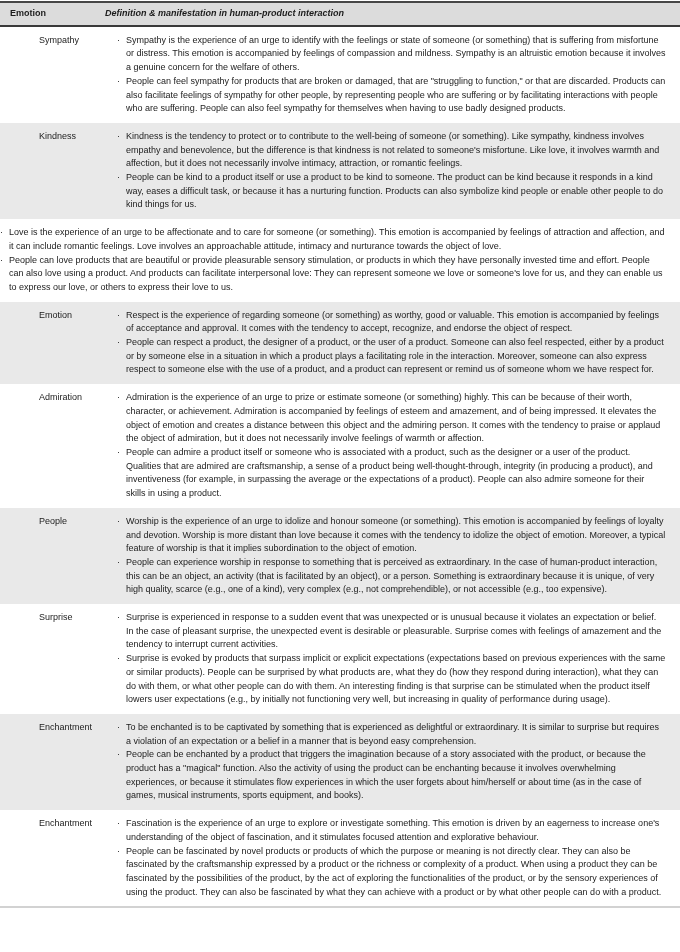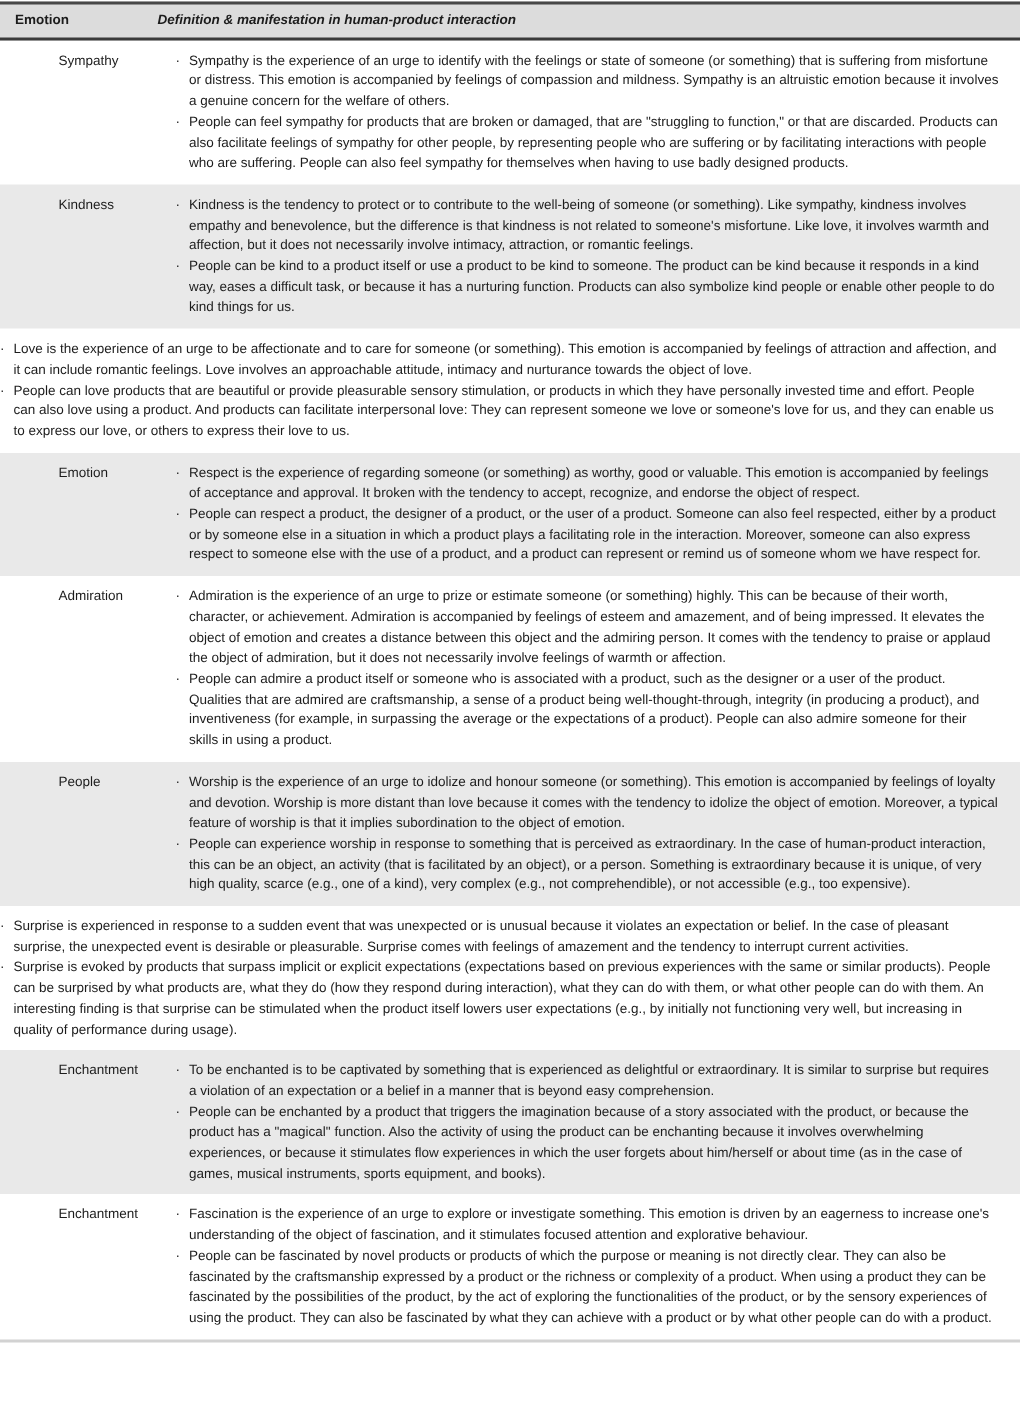--- a/index.html
+++ b/index.html
@@ -120,21 +120,21 @@
         <span class="txt">People can love products that are beautiful or provide pleasurable sensory stimulation, or products in which they have personally invested time and effort. People can also love using a product. And products can facilitate interpersonal love: They can represent someone we love or someone's love for us, and they can enable us to express our love, or others to express their love to us.</span>
       </div>
     </div>
   </div>
 
   <div class="trow shaded">
     <div class="col-emotion">Emotion</div>
     <div class="col-def">
       <div class="bullet">
         <span class="dot">·</span>
-        <span class="txt">Respect is the experience of regarding someone (or something) as worthy, good or valuable. This emotion is accompanied by feelings of acceptance and approval. It broken with the tendency to accept, recognize, and endorse the object of respect.</span>
+        <span class="txt">Respect is the experience of regarding someone (or something) as worthy, good or valuable. This emotion is accompanied by feelings of acceptance and approval. It comes with the tendency to accept, recognize, and endorse the object of respect.</span>
       </div>
       <div class="bullet">
         <span class="dot">·</span>
         <span class="txt">People can respect a product, the designer of a product, or the user of a product. Someone can also feel respected, either by a product or by someone else in a situation in which a product plays a facilitating role in the interaction. Moreover, someone can also express respect to someone else with the use of a product, and a product can represent or remind us of someone whom we have respect for.</span>
       </div>
     </div>
   </div>
 
   <div class="trow">
     <div class="col-emotion">Admiration</div>
@@ -158,20 +158,21 @@
         <span class="txt">Worship is the experience of an urge to idolize and honour someone (or something). This emotion is accompanied by feelings of loyalty and devotion. Worship is more distant than love because it comes with the tendency to idolize the object of emotion. Moreover, a typical feature of worship is that it implies subordination to the object of emotion.</span>
       </div>
       <div class="bullet">
         <span class="dot">·</span>
         <span class="txt">People can experience worship in response to something that is perceived as extraordinary. In the case of human-product interaction, this can be an object, an activity (that is facilitated by an object), or a person. Something is extraordinary because it is unique, of very high quality, scarce (e.g., one of a kind), very complex (e.g., not comprehendible), or not accessible (e.g., too expensive).</span>
       </div>
     </div>
   </div>
 
   <div class="trow">
+    <div class="col-emotion">Surprise</div>
     <div class="col-def">
       <div class="bullet">
         <span class="dot">·</span>
         <span class="txt">Surprise is experienced in response to a sudden event that was unexpected or is unusual because it violates an expectation or belief. In the case of pleasant surprise, the unexpected event is desirable or pleasurable. Surprise comes with feelings of amazement and the tendency to interrupt current activities.</span>
       </div>
       <div class="bullet">
         <span class="dot">·</span>
         <span class="txt">Surprise is evoked by products that surpass implicit or explicit expectations (expectations based on previous experiences with the same or similar products). People can be surprised by what products are, what they do (how they respond during interaction), what they can do with them, or what other people can do with them. An interesting finding is that surprise can be stimulated when the product itself lowers user expectations (e.g., by initially not functioning very well, but increasing in quality of performance during usage).</span>
       </div>
     </div>

